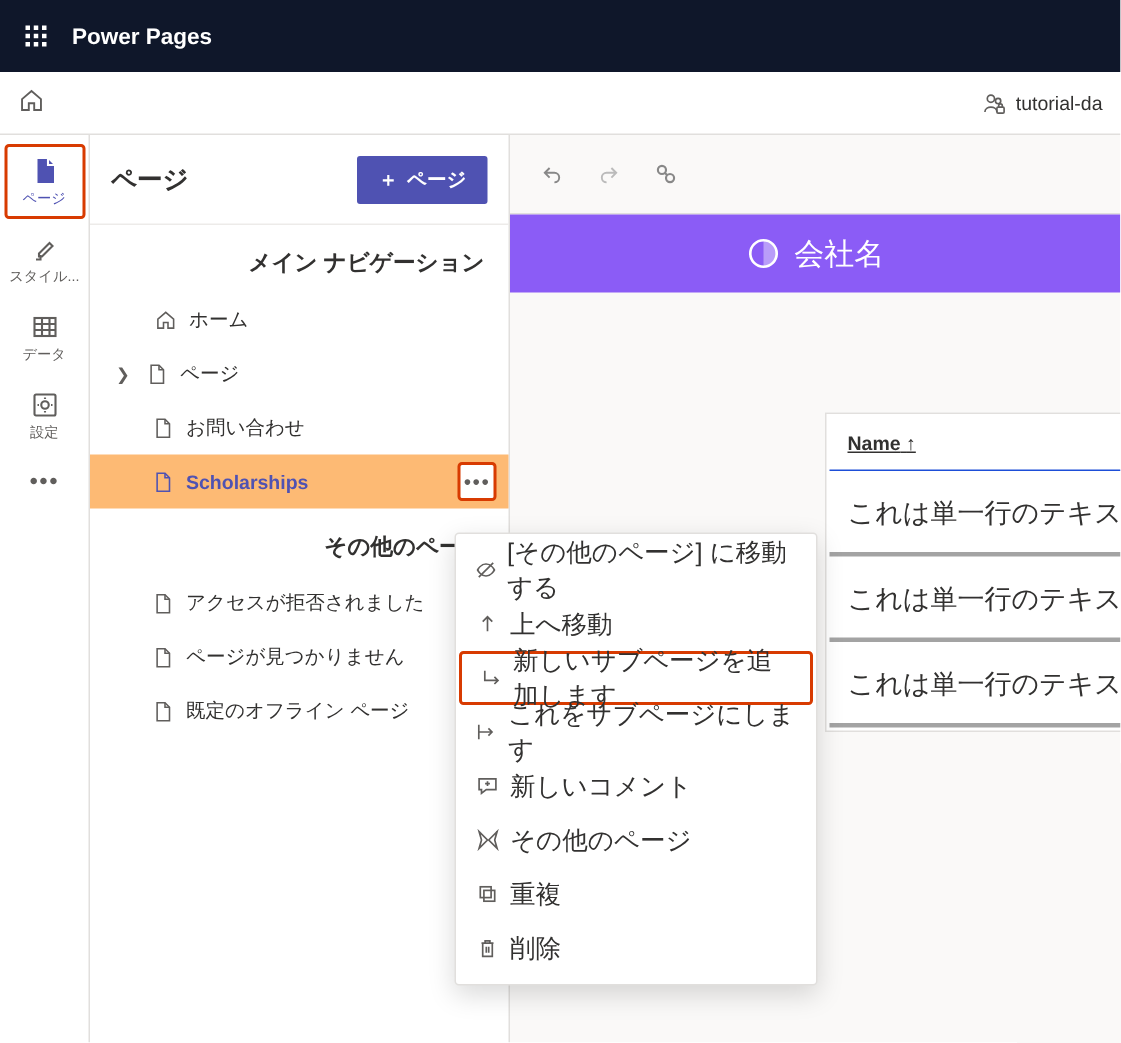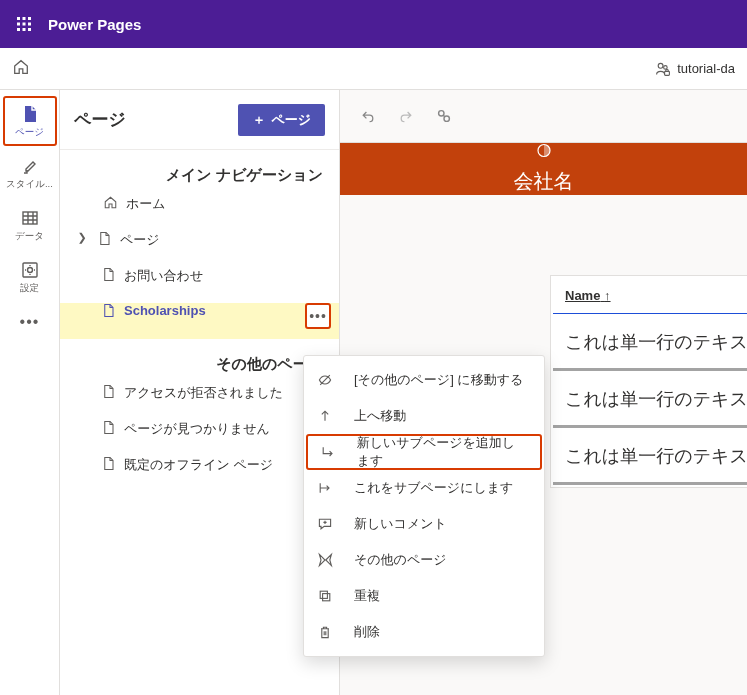--- a/index.html
+++ b/index.html
@@ -1,18 +1,18 @@
 <!DOCTYPE html>
 <html><head>
 <meta charset="utf-8">
 <style>
   * { box-sizing: border-box; margin: 0; padding: 0; font-family: "Segoe UI", "Meiryo", sans-serif; }
   body { width: 747px; height: 695px; overflow: hidden; background: #fff; color: #323130; font-size: 13px; }
 
-  .topbar { height: 48px; background: #4c1d95; display: flex; align-items: center; color: #fff; padding: 0 8px; }
+  .topbar { height: 48px; background: #0f172a; display: flex; align-items: center; color: #fff; padding: 0 8px; }
   .waffle { width: 32px; height: 32px; display: flex; align-items: center; justify-content: center; cursor: pointer; }
   .waffle svg { fill: #fff; }
   .brand { font-size: 15px; font-weight: 600; margin-left: 8px; }
 
   .subbar { height: 42px; border-bottom: 1px solid #e1dfdd; display: flex; align-items: center; padding: 0 12px; justify-content: space-between; gap: 20px; }
   .home-icon svg { stroke: #605e5c; fill: none; stroke-width: 1.4; }
   .env { display: flex; align-items: center; gap: 6px; color: #323130; font-size: 13px; }
 
   .main { display: flex; height: calc(695px - 48px - 42px); }
 
@@ -25,45 +25,45 @@
   .rail-item.selected .rail-label { color: #4f52b2; }
   .rail-more { width: 54px; height: 36px; display: flex; align-items: center; justify-content: center; color: #605e5c; font-size: 16px; letter-spacing: 1px; cursor: pointer; }
 
   .pagepanel { width: 280px; border-right: 1px solid #e1dfdd; display: flex; flex-direction: column; background: #fff; }
   .panel-hdr { height: 60px; display: flex; align-items: center; justify-content: space-between; padding: 0 14px; border-bottom: 1px solid #edebe9; }
   .panel-title { font-size: 17px; font-weight: 600; }
   .add-btn { background: #4f52b2; color: #fff; border: none; height: 32px; padding: 0 14px; font-size: 13px; font-weight: 600; border-radius: 2px; display: flex; align-items: center; gap: 6px; cursor: pointer; }
 
   .section-hdr { font-size: 15px; font-weight: 700; padding: 16px 16px 10px; text-align: right; }
   .tree { list-style: none; }
-  .tree li { display: flex; align-items: flex-start; height: 36px; padding-left: 16px; gap: 8px; cursor: pointer; position: relative; }
+  .tree li { display: flex; align-items: center; height: 36px; padding-left: 16px; gap: 8px; cursor: pointer; position: relative; }
   .tree li.indent1 { padding-left: 22px; }
   .tree li.indent2 { padding-left: 40px; }
   .tree li .chev { width: 12px; display: flex; justify-content: center; color: #605e5c; font-size: 11px; }
   .tree li .icon { width: 16px; display: flex; justify-content: center; }
   .tree li .icon svg { stroke: #605e5c; fill: none; stroke-width: 1.4; }
-  .tree li.active { background: #fef9c3; }
+  .tree li.active { background: #fdba74; }
   .tree li.active .lbl { color: #4f52b2; font-weight: 600; }
   .tree li.active .icon svg { stroke: #4f52b2; }
   .lbl { font-size: 13px; }
   .more-trigger { position: absolute; right: 8px; width: 26px; height: 26px; border: 2.5px solid #d83b01; border-radius: 3px; display: none; align-items: center; justify-content: center; font-size: 14px; letter-spacing: 1px; color: #605e5c; background: #fff; }
   .tree li.active .more-trigger { display: flex; }
 
   .canvas { flex: 1; background: #faf9f8; position: relative; overflow: hidden; }
   .canvas-toolbar { height: 52px; display: flex; align-items: center; gap: 18px; padding: 0 18px; }
   .canvas-toolbar .tbtn { width: 20px; height: 20px; display: flex; align-items: center; justify-content: center; color: #888; cursor: pointer; }
   .preview { border-top: 1px solid #e1dfdd; }
-  .preview-hdr { background: #c2410c; height: 52px; display: flex; align-items: center; justify-content: center; gap: 10px; color: #fff; font-size: 20px; flex-direction: column; }
+  .preview-hdr { background: #8b5cf6; height: 52px; display: flex; align-items: center; justify-content: center; gap: 10px; color: #fff; font-size: 20px; }
   .preview-body { padding: 80px 0 0 210px; }
   .card { border: 1px solid #e1dfdd; background: #fff; width: 200px; }
   .card th { text-align: left; padding: 10px 12px; font-size: 13px; text-decoration: underline; border-bottom: 1px solid #1d4ed8; }
   .card td { padding: 14px 12px; font-size: 18px; border-bottom: 3px solid #a3a3a3; white-space: nowrap; }
 
   .ctxmenu { position: absolute; left: 303px; top: 355px; width: 242px; background: #fff; border: 1px solid #e1dfdd; box-shadow: 0 6px 18px rgba(0,0,0,.15); border-radius: 3px; z-index: 20; padding: 6px 0; }
-  .ctxmenu-item { height: 36px; display: flex; align-items: center; gap: 20px; padding: 0 12px; font-size: 13px; cursor: pointer; }
+  .ctxmenu-item { height: 36px; display: flex; align-items: center; gap: 6px; padding: 0 12px; font-size: 17px; cursor: pointer; }
   .ctxmenu-item.hl { border: 2.5px solid #d83b01; border-radius: 3px; margin: 0 2px; }
   .ctx-icon { width: 18px; display: flex; justify-content: center; color: #605e5c; }
   .ctx-icon svg { stroke: #605e5c; fill: none; stroke-width: 1.4; }
 </style>
 </head>
 <body>
 
 <div class="topbar">
   <div class="waffle">
     <svg width="16" height="16" viewBox="0 0 16 16">

